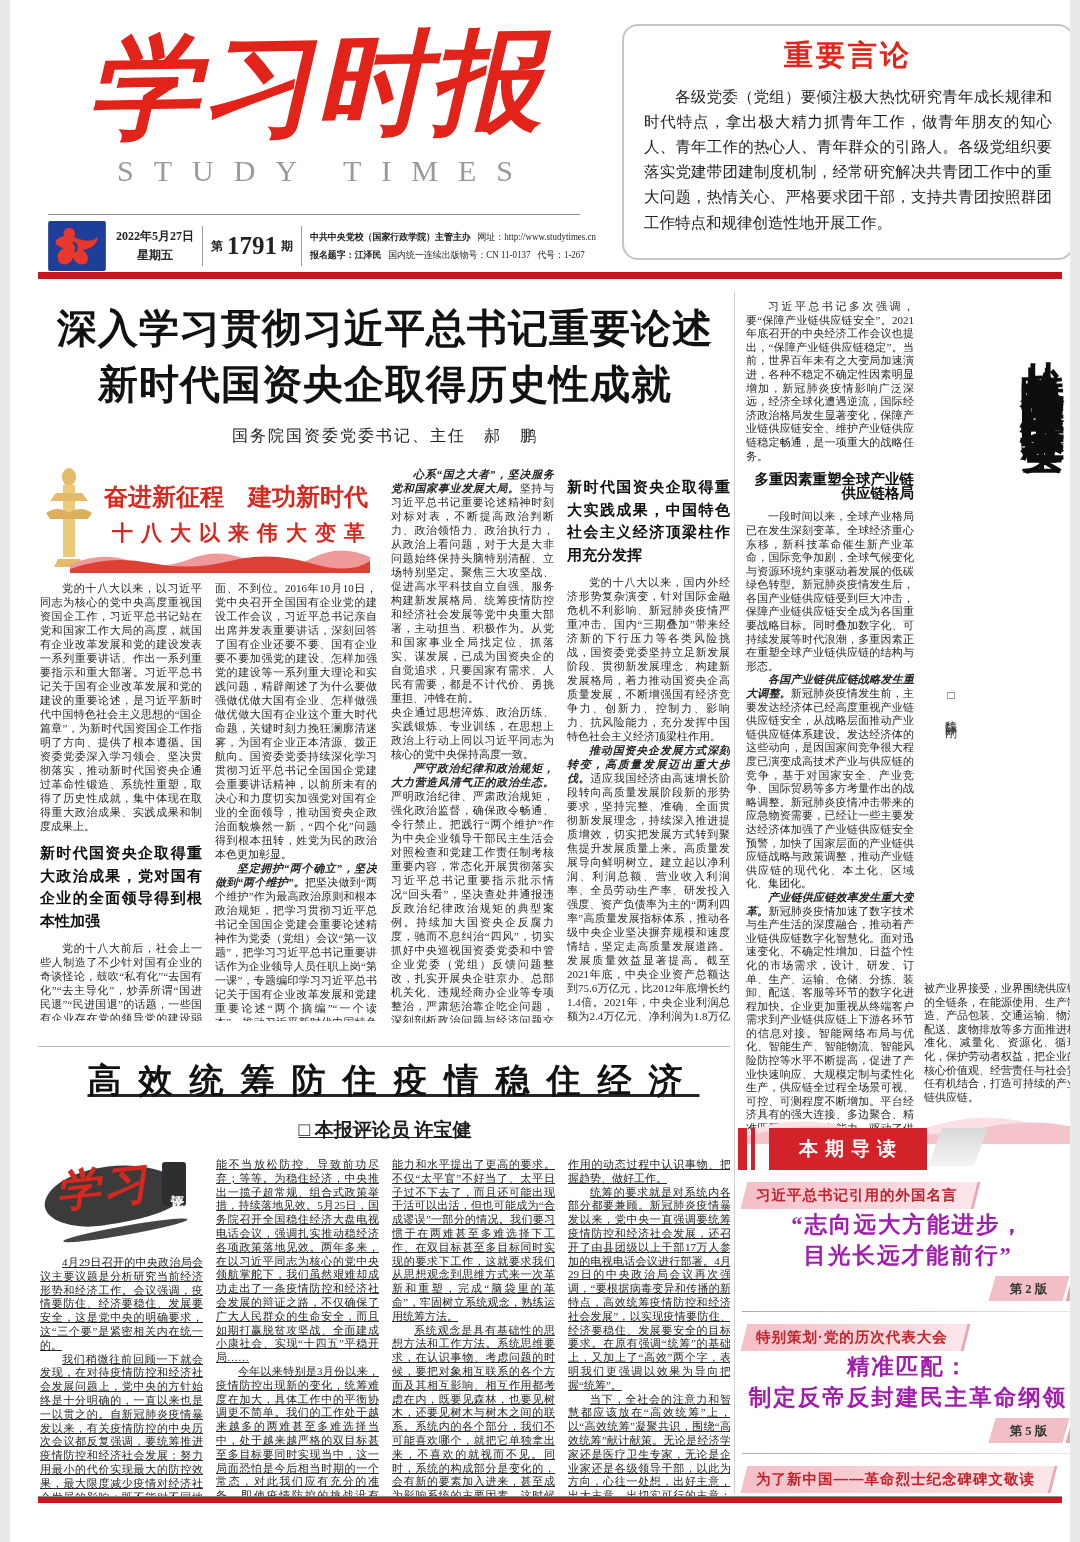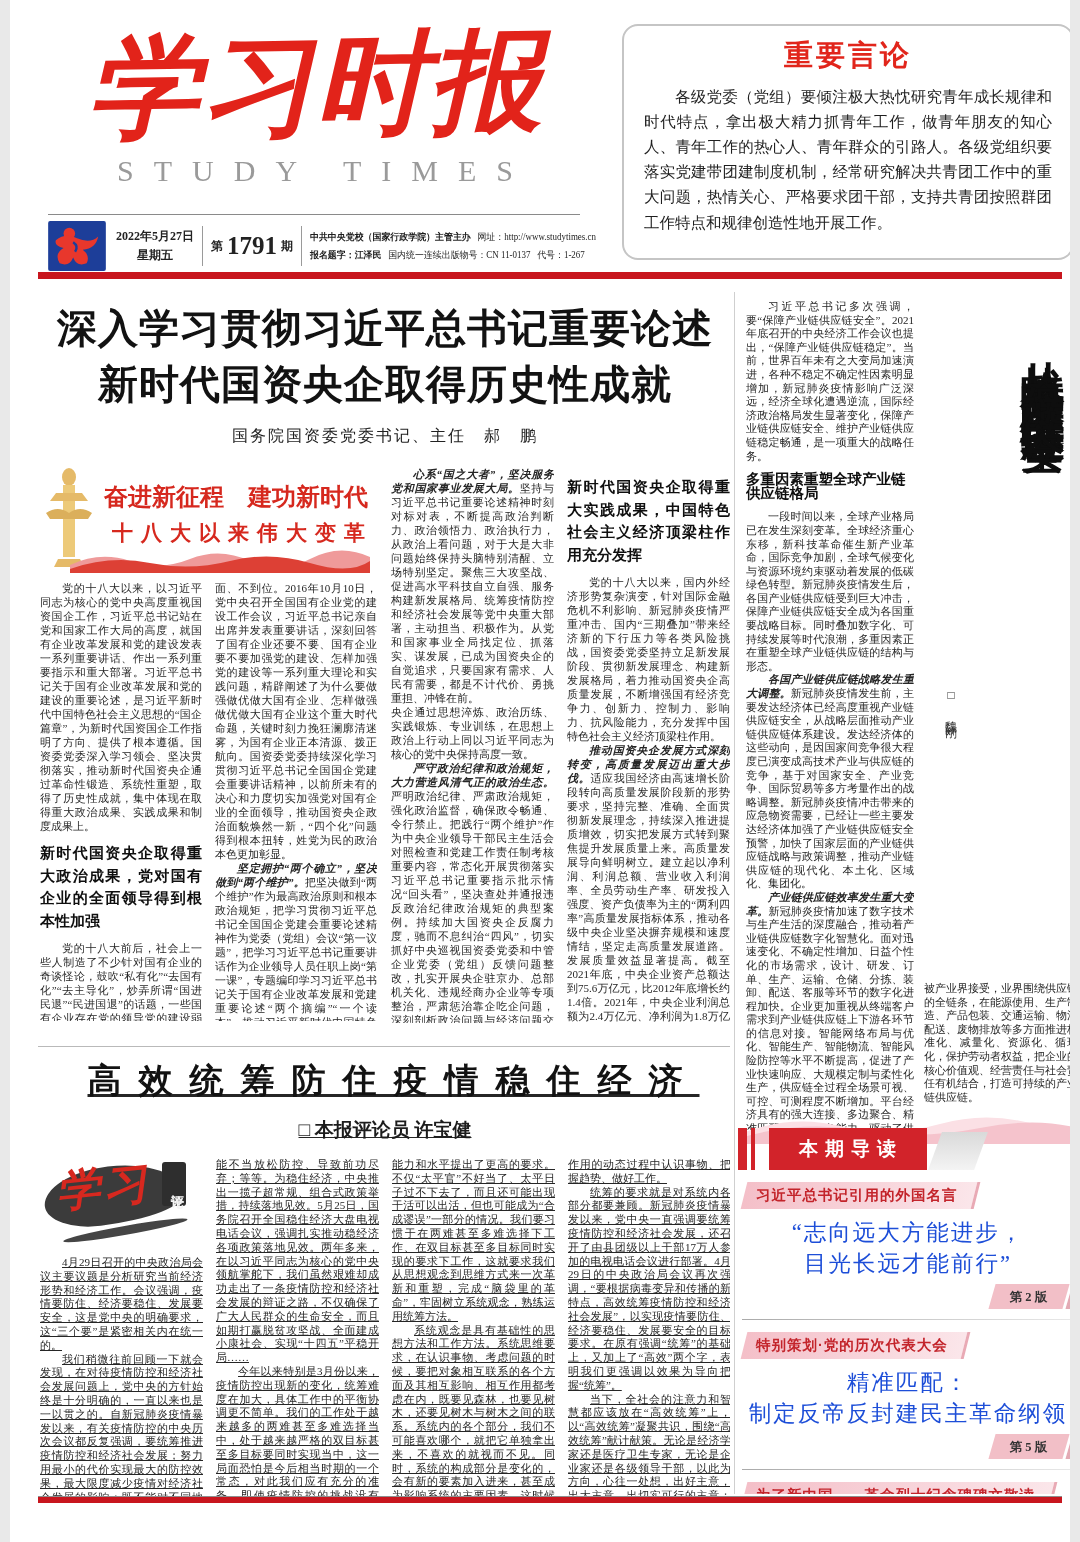--- a/index.html
+++ b/index.html
@@ -59,21 +59,21 @@
   
   .para { font-size:11px; line-height:14px; text-align:justify; text-indent:2em; color:#262626; }
   .para.cont { text-indent:0; }
   .para .lead { font-weight:700; font-style:italic; }
   .para.sub { font-family:"Liberation Sans",sans-serif; font-weight:800; font-size:15px;
     line-height:1.5; text-indent:0; margin:9px 0; color:#0f0f0f; }
   
   .right-article { position:absolute; left:736px; top:292px; width:332px; height:852px; }
   .ra-col1 { position:absolute; left:0; top:8px; width:168px; height:830px; overflow:hidden; }
   .ra-col1 .para, .ra-col2 .para { font-size:11px; line-height:13.6px; }
-  .ra-col1 .para.sub { font-family:"Liberation Serif",serif; font-size:14.5px; text-align:left; margin:10px 0; }
+  .ra-col1 .para.sub { font-family:"Liberation Serif",serif; font-size:14.5px; text-align:right; margin:10px 0; }
   .ra-vtitle { position:absolute; right:6px; top:34px; height:650px;
     writing-mode:vertical-rl; font-weight:800; font-size:44px; letter-spacing:5px;
     color:#0e0e0e; font-family:"Liberation Serif","DejaVu Serif",serif; }
   .ra-byline { position:absolute; left:196px; top:396px; writing-mode:vertical-rl;
     font-size:12px; letter-spacing:3px; color:#333; }
   .ra-col2 { position:absolute; left:178px; top:690px; width:154px; height:126px; overflow:hidden; }
   .pink-wave { position:absolute; left:-6px; top:816px; width:344px; height:36px; }
   
   .bottom-article { position:absolute; left:30px; top:1058px; width:690px;text-decoration:underline; }
   .ba-h2 { text-align:center; font-weight:800; font-size:34px; letter-spacing:17px;
@@ -88,35 +88,35 @@
     border-radius:48% 52% 62% 38% / 55% 62% 38% 45%; transform:rotate(-7deg); }
   .stamp-ink::after { content:""; position:absolute; left:14px; bottom:-12px; width:126px; height:9px;
     background:#454545; border-radius:50%; transform:rotate(-3deg); }
   .stamp-xue { position:absolute; left:16px; top:0; font-weight:800; font-size:44px; color:#d7281f;
     transform:rotate(-6deg); letter-spacing:3px; font-style:italic; }
   .stamp-ping { position:absolute; right:14px; top:4px; width:24px; height:44px; background:#2e2e2e;
     color:#f5f5f5; writing-mode:vertical-rl; font-size:13px; font-weight:700; text-align:center;
     border-radius:3px; padding-top:4px; letter-spacing:2px; }
   
   .guide { position:absolute; left:728px; top:1128px; width:340px; height:366px; overflow:hidden; }
-  .g-head { display:flex; align-items:flex-end; height:42px; }
+  .g-head { display:flex; align-items:flex-start; height:42px; }
   .g-bar1 { width:9px; height:42px; background:#d2232a; }
   .g-bar2 { width:4px; height:42px; background:#d2232a; margin-left:4px; }
   .g-titlebox { margin-left:14px; background:#d2232a; color:#fff; font-family:"Liberation Sans",sans-serif;
     font-weight:800; font-size:19px; letter-spacing:7px; padding:8px 24px 8px 30px; }
   .g-shadow { width:46px; height:38px; margin-left:8px; transform:skewX(-20deg);
     background:linear-gradient(180deg,#d9d9d9,#f4f4f4); }
   .g-item { margin-top:12px; }
   .g-tag { display:inline-block; transform:skewX(-14deg); margin-left:6px;
     background:linear-gradient(90deg,#f4bfc8,#fbe6ea); padding:4px 16px 4px 12px;
     border-right:3px solid #e9aab5; }
   .g-tag span { display:inline-block; transform:skewX(14deg); color:#c3242b;
     font-family:"Liberation Sans",sans-serif; font-weight:700; font-size:14.5px; letter-spacing:1px; }
-  .g-headline { text-align:center; font-weight:400; font-size:22.5px; line-height:1.38;
-    margin-top:8px; color:#1d4ed8; letter-spacing:2px; font-family:"Liberation Serif",serif; }
+  .g-headline { text-align:center; font-weight:700; font-size:22.5px; line-height:1.38;
+    margin-top:0; color:#a21caf; letter-spacing:2px; font-family:"Liberation Serif",serif; }
   .g-pagerow { text-align:right; margin-top:5px; padding-right:10px; }
   .g-page { display:inline-block; transform:skewX(-16deg); background:#f2bfc7; padding:3px 18px;
     border-right:3px solid #fff; box-shadow:6px 0 0 #e3aab4; }
   .g-page span { display:inline-block; transform:skewX(16deg); font-size:12.5px; font-weight:700; color:#333; }
   .g-div { height:1px; margin:10px 4px 0; background:linear-gradient(90deg,#aaa,#e8e8e8); }
 </style>
 </head>
 <body>
 
 <div class="page">

